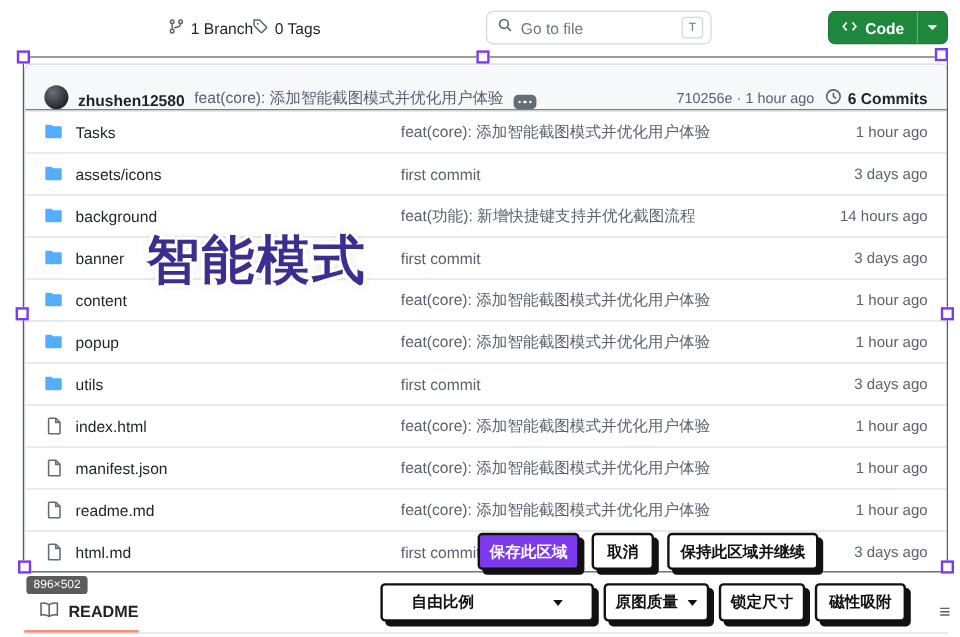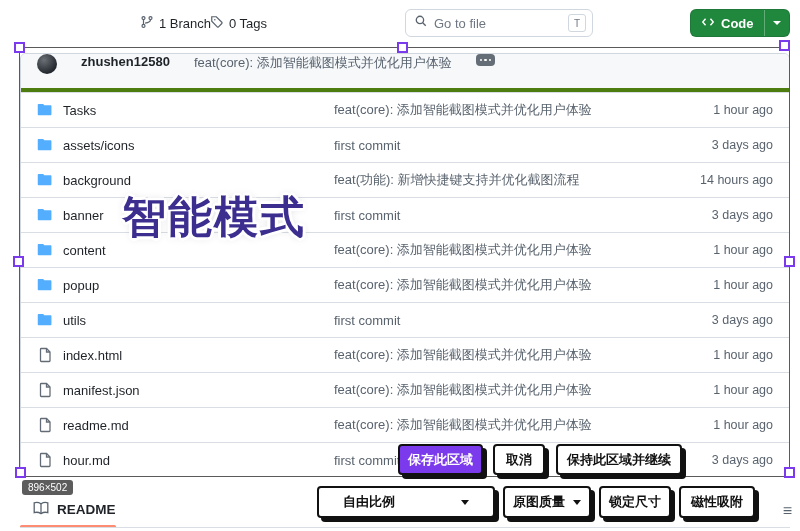--- a/index.html
+++ b/index.html
@@ -37,22 +37,22 @@
 
   
   .sel-border { position:absolute; border:1px solid #5a5a5a; left:19px; top:47px;
                 width:771px; height:430px; pointer-events:none; }
   .handle { position:absolute; width:11px; height:11px; background:#fff;
             border:2px solid #7c3aed; z-index:40; }
 
   
   .table { position:absolute; left:20px; top:53px; width:770px; height:424px;
            border:1px solid #d0d7de; border-radius:6px; background:#fff; overflow:hidden; }
-  .commit-bar { height:38px; background:#f6f8fa; border-bottom:4px solid #4d7c0f;
-                display:flex; align-items:flex-start; padding:0 16px; gap:24px; }
+  .commit-bar { height:38px; background:#f6f8fa; border-bottom:1px solid #4d7c0f;
+                display:flex; align-items:flex-end; padding:0 16px; gap:8px; }
   .avatar { width:20px; height:20px; border-radius:50%;
             background:radial-gradient(circle at 35% 30%, #6b6f76, #24292f 70%); flex:0 0 20px; }
   .author { font-size:13px; font-weight:700; color:#1f2328; cursor:pointer; }
   .commit-msg-top { font-size:13px; color:#59636e; cursor:pointer; white-space:nowrap;
                     overflow:hidden; text-overflow:ellipsis; max-width:300px; }
   .ellipsis-badge { background:#656d76; border-radius:4px; height:12px; padding:0 4px;
                     display:inline-flex; align-items:center; gap:2px; cursor:pointer; flex:0 0 auto; }
   .ellipsis-badge i { width:2.5px; height:2.5px; border-radius:50%; background:#fff; display:block; }
   .commit-right { margin-left:auto; display:flex; align-items:center; gap:8px; font-size:12px;
                   color:#59636e; white-space:nowrap; }
@@ -175,20 +175,32 @@
   <div class="table">
     <div class="commit-bar">
       <span class="avatar"></span>
       <span class="author">zhushen12580</span>
       <span class="commit-msg-top">feat(core): 添加智能截图模式并优化用户体验</span>
       <span class="ellipsis-badge">
           <i></i>
           <i></i>
           <i></i>
         </span>
+      <span class="commit-right">
+        <span>710256e · 1 hour ago</span>
+        <span class="commits-count">
+          <span class="icn">
+            <svg width="15" height="15" viewBox="0 0 16 16" fill="none" stroke="currentColor" stroke-width="1.4">
+              <circle cx="8" cy="8" r="6"></circle>
+                <path d="M8 4.6V8l2.4 1.5"></path>
+            </svg>
+          </span>
+          <span>6 Commits</span>
+        </span>
+      </span>
     </div>
 
     <div class="row">
       <span class="cell-name">
           <svg class="ic" viewBox="0 0 16 16">
             <path d="M1.75 2h3.86c.3 0 .58.12.79.33l.94.94h6.11c.55 0 1 .45 1 1v8c0 .55-.45 1-1 1H1.75c-.55 0-1-.45-1-1V3c0-.55.45-1 1-1Z" fill="#54aeff"></path>
           </svg>
           <a>Tasks</a>
         </span>
       <span class="cell-msg">feat(core): 添加智能截图模式并优化用户体验</span>
@@ -286,21 +298,21 @@
         </span>
       <span class="cell-msg">feat(core): 添加智能截图模式并优化用户体验</span>
       <span class="cell-time">1 hour ago</span>
     </div>
     <div class="row">
       <span class="cell-name">
           <svg class="ic" viewBox="0 0 16 16">
             <path d="M3.5 2.25c0-.41.34-.75.75-.75h5.25L13 5v8.75c0 .41-.34.75-.75.75h-8c-.41 0-.75-.34-.75-.75Z" fill="none" stroke="#636c76" stroke-width="1.3"></path>
             <path d="M9.5 1.5V5H13" fill="none" stroke="#636c76" stroke-width="1.3"></path>
           </svg>
-          <a>hour.md</a>
+          <a>html.md</a>
         </span>
       <span class="cell-msg">first commit</span>
       <span class="cell-time">3 days ago</span>
     </div>
   </div>
 
   <div class="readme-bar">
     <span class="readme-tab">
       <span class="icn">
         <svg width="16" height="16" viewBox="0 0 16 16" fill="none" stroke="currentColor" stroke-width="1.3">

